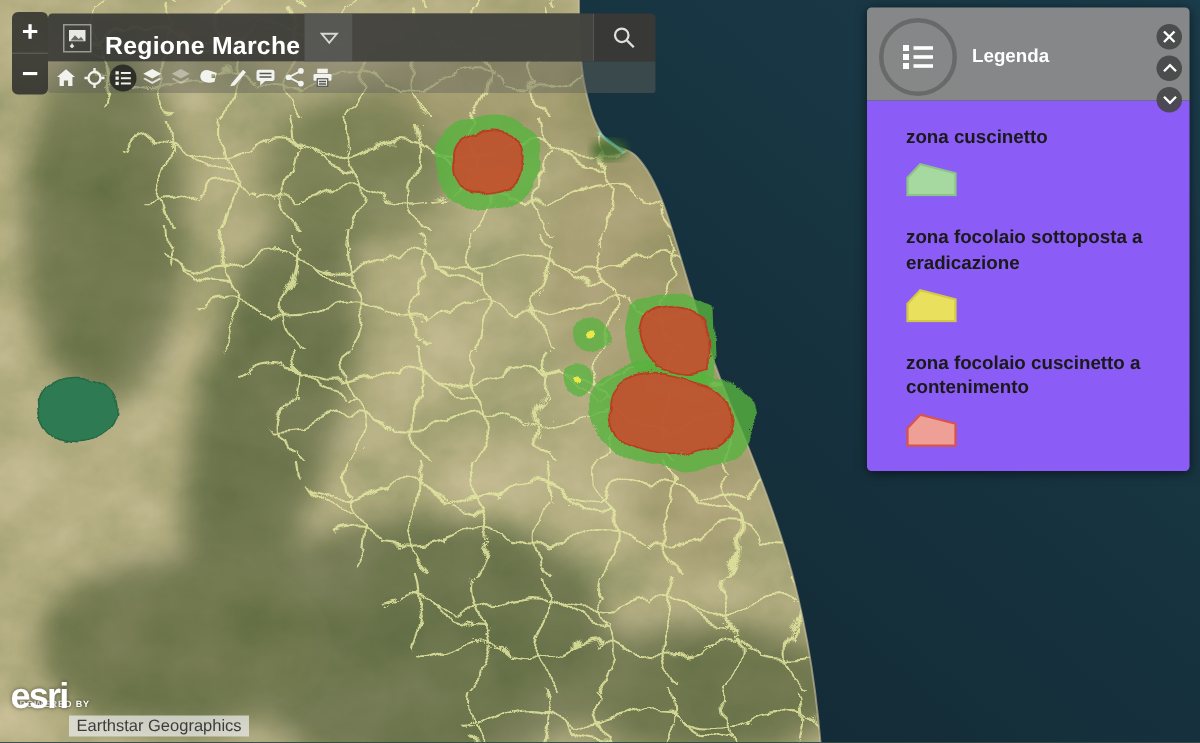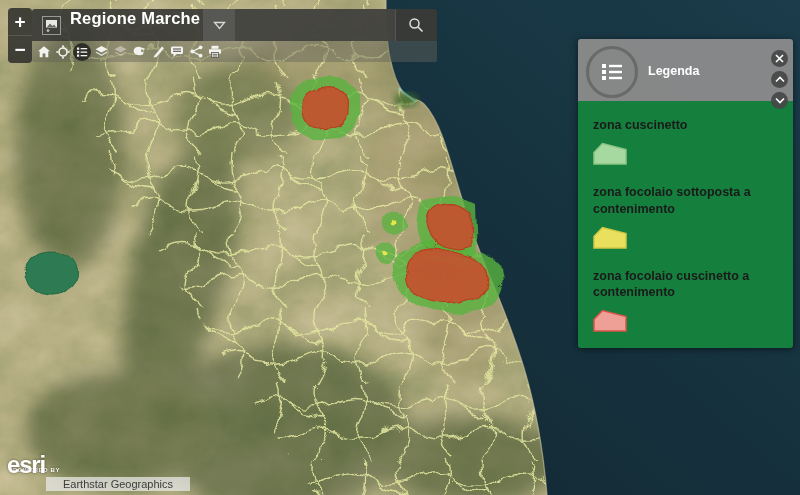--- a/index.html
+++ b/index.html
@@ -11,57 +11,57 @@
 
   
   .zoomctl{position:absolute;left:8px;top:8px;width:24px;height:55px;
     background:rgba(45,45,43,.86);border-radius:4px;display:flex;flex-direction:column;z-index:5;}
   .zoomctl button{flex:1;background:none;border:none;color:#fff;font-size:19px;font-weight:bold;
     line-height:1;cursor:pointer;padding:0;font-family:"Liberation Sans",sans-serif;}
   .zoomctl button:first-child{border-bottom:1px solid rgba(255,255,255,.12);}
 
   
   .toolbar{position:absolute;left:32px;top:9px;width:405px;z-index:5;}
-  .tb-row1{height:32px;background:rgba(58,58,55,.93);border-radius:3px 3px 0 0;display:flex;align-items:flex-start;}
+  .tb-row1{height:32px;background:rgba(58,58,55,.93);border-radius:3px 3px 0 0;display:flex;align-items:flex-end;}
   .logo-btn{width:38px;height:32px;display:flex;align-items:center;justify-content:center;cursor:pointer;background:none;border:none;padding:0;}
   .logo-btn .frame{width:17px;height:17px;border:1px solid #9a9a95;display:flex;align-items:center;justify-content:center;}
   .tb-title{width:133px;color:#fff;font-size:16.5px;font-weight:bold;white-space:nowrap;letter-spacing:.2px;}
   .dd-btn{width:32px;height:32px;background:rgba(90,90,87,.9);border:none;display:flex;align-items:center;justify-content:center;cursor:pointer;}
   .search-field{width:160px;height:32px;background:rgba(72,72,66,.72);border:none;outline:none;color:#fff;
     font-size:13px;padding:0 8px;box-sizing:border-box;font-family:"Liberation Sans",sans-serif;}
   .mag-btn{width:40px;height:32px;background:rgba(58,58,55,.2);border:none;border-left:1px solid rgba(255,255,255,.15);
     display:flex;align-items:center;justify-content:center;cursor:pointer;border-radius:0 3px 0 0;}
   .tb-row2{height:21px;background:rgba(100,100,92,.45);display:flex;align-items:center;padding-left:3px;gap:1px;border-radius:0 0 2px 2px;}
   .tb-icon{width:18px;height:19px;display:flex;align-items:center;justify-content:center;cursor:pointer;background:none;border:none;padding:0;position:relative;}
   .tb-icon.active::before{content:"";position:absolute;left:0;top:0.5px;width:18px;height:18px;border-radius:50%;background:rgba(35,35,33,.85);}
   .tb-icon svg{position:relative;}
   .tb-icon.dim svg{opacity:.45;}
 
   
   .legend{position:absolute;left:578px;top:5px;width:215px;z-index:6;
-    box-shadow:0 1px 7px rgba(0,0,0,.55);border-radius:3px;margin-top:34px;}
+    box-shadow:0 1px 7px rgba(0,0,0,.55);border-radius:3px;}
   .lg-header{height:62px;background:rgba(138,138,138,.96);border-radius:3px 3px 0 0;position:relative;}
   .lg-circle{position:absolute;left:8px;top:7px;width:46px;height:46px;border-radius:50%;
     border:3px solid rgba(95,95,95,.75);display:flex;align-items:center;justify-content:center;}
   .lg-title{position:absolute;left:70px;top:25px;color:#fff;font-size:12.5px;font-weight:bold;}
   .lg-btns{position:absolute;right:5px;top:11px;display:flex;flex-direction:column;gap:4px;}
   .lg-btn{width:17px;height:17px;border-radius:50%;background:rgba(70,70,70,.92);border:none;
     display:flex;align-items:center;justify-content:center;cursor:pointer;padding:0;}
-  .lg-body{background:#15803d;border-radius:0 0 3px 3px;padding:16px 15px 12px 15px;}
+  .lg-body{background:#8b5cf6;border-radius:0 0 3px 3px;padding:16px 15px 12px 26px;}
   .lg-item-label{font-size:12.5px;font-weight:bold;color:#1a1a1a;line-height:1.3;margin-bottom:9px;}
   .lg-swatch{display:block;margin-bottom:19px;}
   .lg-item:last-child .lg-swatch{margin-bottom:4px;}
 
   
   .powered{position:absolute;left:13px;top:467px;color:#fff;font-size:6px;font-weight:bold;
     letter-spacing:.6px;z-index:5;text-shadow:0 0 2px rgba(0,0,0,.6);}
   .esri-logo{position:absolute;left:7px;top:453px;color:#fff;font-size:24px;font-weight:800;
     letter-spacing:-1.2px;line-height:1;z-index:5;text-shadow:0 0 3px rgba(0,0,0,.5);}
   .basemap-credit{position:absolute;left:46px;top:477px;background:rgba(235,235,235,.72);
-    color:#3c3c3c;font-size:11px;padding:1px 17px;z-index:4;white-space:nowrap;}
+    color:#3c3c3c;font-size:11px;padding:1px 5px;z-index:4;white-space:nowrap;}
 </style>
 </head>
 <body>
 
 <svg id="map" viewBox="0 0 800 495" preserveAspectRatio="none">
   <defs>
     <filter id="terrain" x="0%" y="0%" width="100%" height="100%">
       <feTurbulence type="fractalNoise" baseFrequency="0.016 0.02" numOctaves="5" seed="11" result="noise"></feTurbulence>
       <feColorMatrix in="noise" type="matrix" values="0.34 0.34 0.34 0 0  0.34 0.34 0.34 0 0  0.34 0.34 0.34 0 0  0 0 0 0 1" result="gray"></feColorMatrix>
       <feComponentTransfer in="gray" result="colored">
@@ -304,21 +304,21 @@
     </div>
   </div>
   <div class="lg-body">
     <div class="lg-item">
       <div class="lg-item-label">zona cuscinetto</div>
       <svg class="lg-swatch" width="34" height="23" viewBox="0 0 34 23">
         <path d="M1,10.5 L9.5,1.5 L33,7.5 L33,22 L1,22 Z" stroke-width="1.5" fill="#a5d9a0" stroke="#8cc487"></path>
       </svg>
     </div>
     <div class="lg-item">
-      <div class="lg-item-label">zona focolaio sottoposta a contenimento</div>
+      <div class="lg-item-label">zona focolaio sottoposta a eradicazione</div>
       <svg class="lg-swatch" width="34" height="23" viewBox="0 0 34 23">
         <path d="M1,10.5 L9.5,1.5 L33,7.5 L33,22 L1,22 Z" stroke-width="1.5" fill="#e9e15e" stroke="#d2c845"></path>
       </svg>
     </div>
     <div class="lg-item">
       <div class="lg-item-label">zona focolaio cuscinetto a contenimento</div>
       <svg class="lg-swatch" width="34" height="23" viewBox="0 0 34 23">
         <path d="M1,10.5 L9.5,1.5 L33,7.5 L33,22 L1,22 Z" stroke-width="1.5" fill="#efa096" stroke="#d9534b"></path>
       </svg>
     </div>

